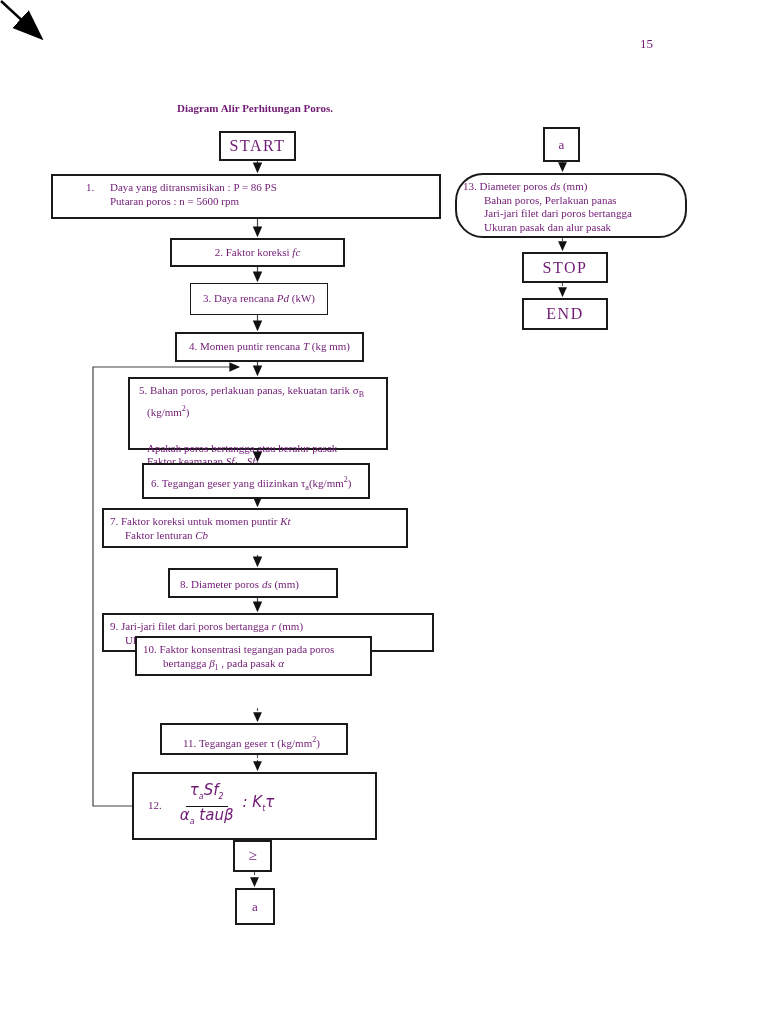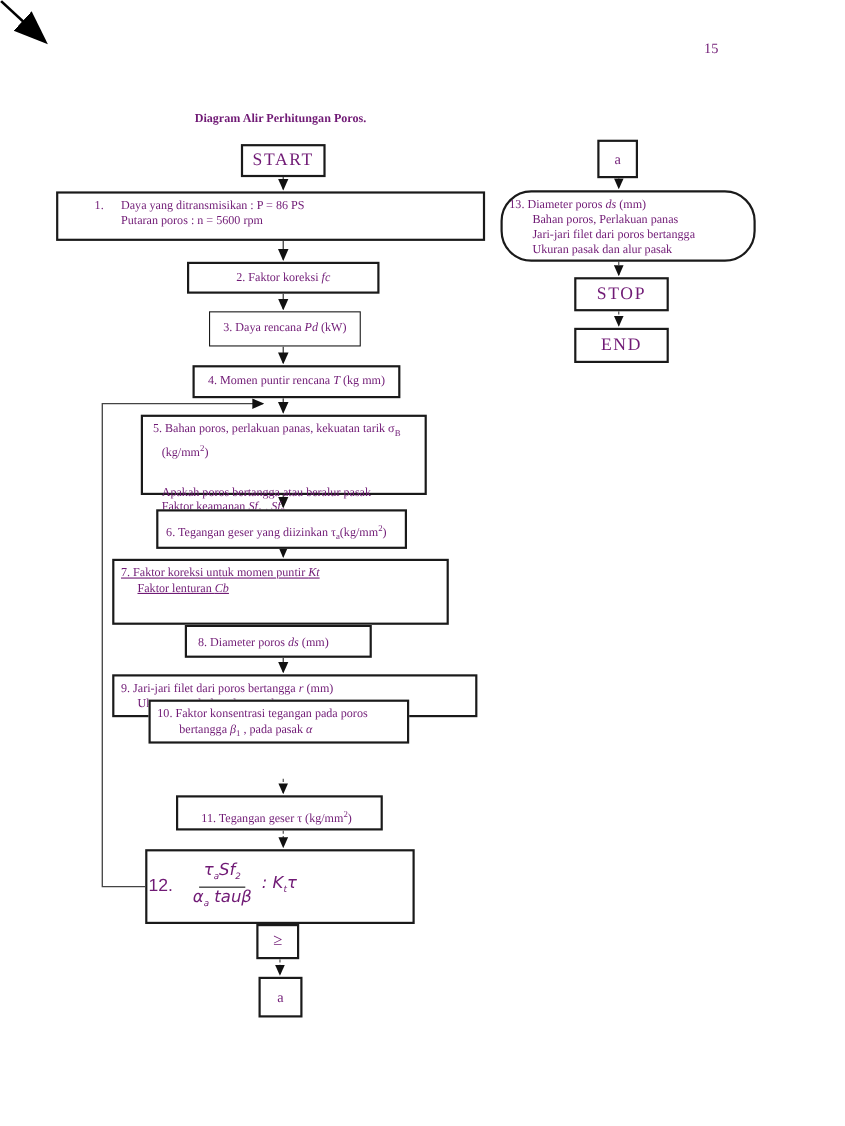--- a/index.html
+++ b/index.html
@@ -13,21 +13,21 @@
   .terminal{font-size:16px;letter-spacing:1.5px;}
   .it{font-style:italic;}
   sub,sup{font-size:8px;}
   .hang{padding:5px 6px 0 6px;}
   .ind{margin-left:15px;}
   .title{font-weight:bold;font-size:11px;text-align:center;}
   .pagenum{font-size:13px;}
   .num-cell{display:inline-block;width:24px;}
   
   .formula{display:flex;align-items:center;font-family:"DejaVu Sans",sans-serif;font-style:italic;font-size:15px;}
-  .f-no{font-family:Liberation Sans, sans-serif;font-style:normal;font-size:16px;margin:0 14px 0 1px;}
+  .f-no{font-family:Liberation Serif, serif;font-style:normal;font-size:11px;margin:0 14px 0 14px;}
   .frac{display:inline-flex;flex-direction:column;align-items:center;text-align:center;}
   .frac .nu{padding:0 4px 2px 4px;border-bottom:1.6px solid #111;}
   .frac .de{padding:2px 4px 0 4px;}
   .f-after{margin-left:5px;}
   svg{display:block;}
 </style>
 </head>
 <body>
 
 <div id="page">
@@ -94,21 +94,21 @@
     <div><span>5. Bahan poros, perlakuan panas, kekuatan tarik σ</span><sub>B</sub></div>
     <div class="ind" style="margin-left:8px;"><span>(kg/mm</span><sup>2</sup><span>)</span></div>
     <div class="ind" style="margin-left:8px;margin-top:23px;">Apakah poros bertangga atau beralur pasak</div>
     <div class="ind" style="margin-left:8px;"><span>Faktor keamanan </span><span class="it">Sf</span><sub>1</sub><span> , </span><span class="it">Sf</span><sub>2</sub></div>
   </div>
 
   <div class="box" style="left:142px;top:463px;width:228px;height:36px;padding:8px 0 0 7px;">
     <span><span>6. Tegangan geser yang diizinkan τ</span><sub>a</sub><span>(kg/mm</span><sup>2</sup><span>)</span></span>
   </div>
 
-  <div class="box hang" style="left:102px;top:508px;width:306px;height:60px;text-decoration:underline;">
+  <div class="box hang" style="left:102px;top:508px;width:306px;height:40px;">
     <div><span>7. Faktor koreksi untuk momen puntir </span><span class="it">Kt</span></div>
     <div class="ind"><span>Faktor lenturan </span><span class="it">Cb</span></div>
   </div>
 
   <div class="box" style="left:168px;top:568px;width:170px;height:30px;padding:8px 0 0 10px;">
     <span><span>8. Diameter poros </span><span class="it">ds</span><span> (mm)</span></span>
   </div>
 
   <div class="box hang" style="left:102px;top:613px;width:332px;height:39px;">
     <div><span>9. Jari-jari filet dari poros bertangga </span><span class="it">r</span><span> (mm)</span></div>

